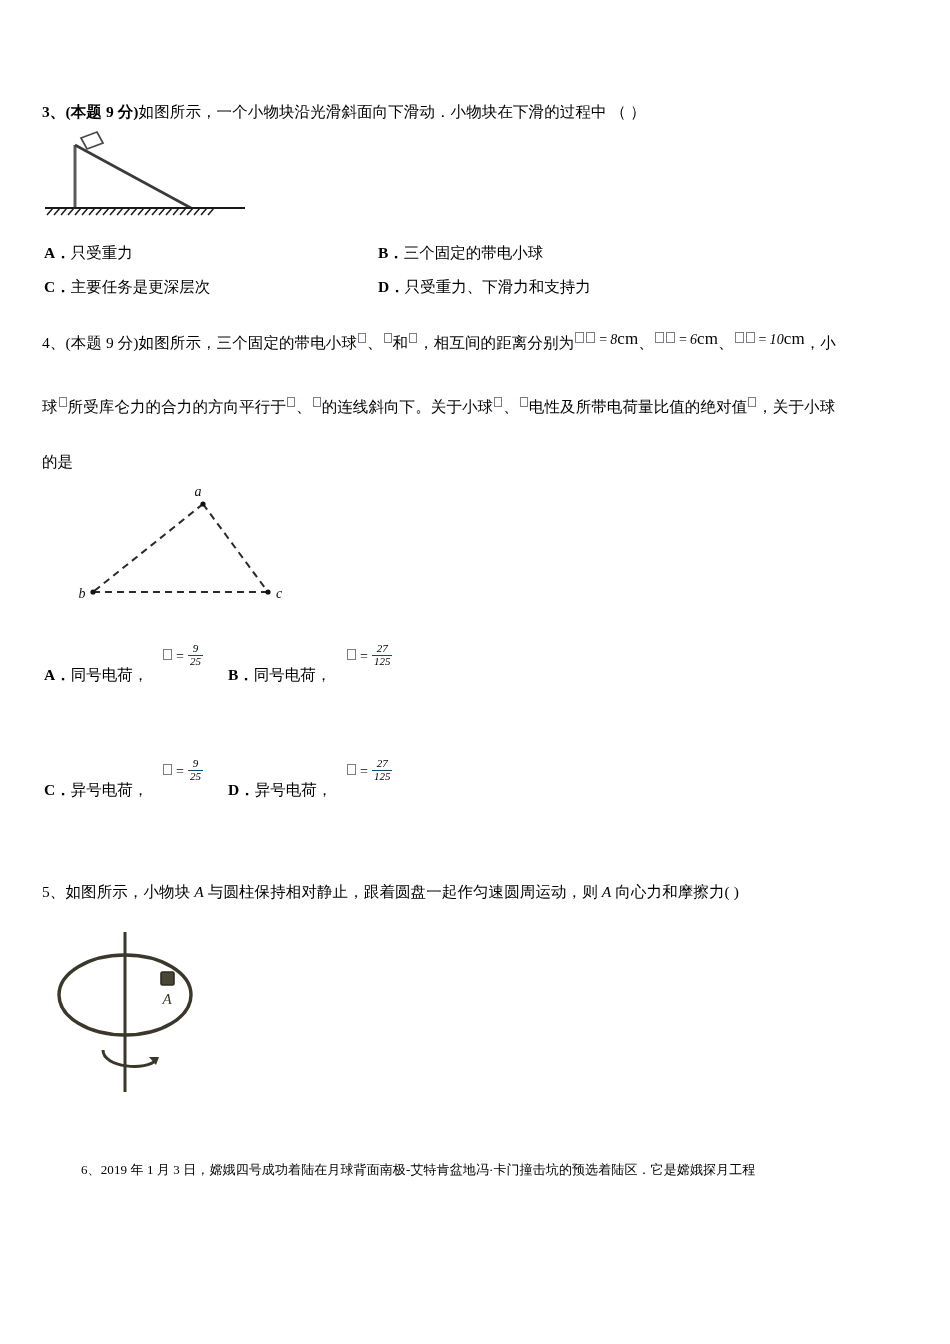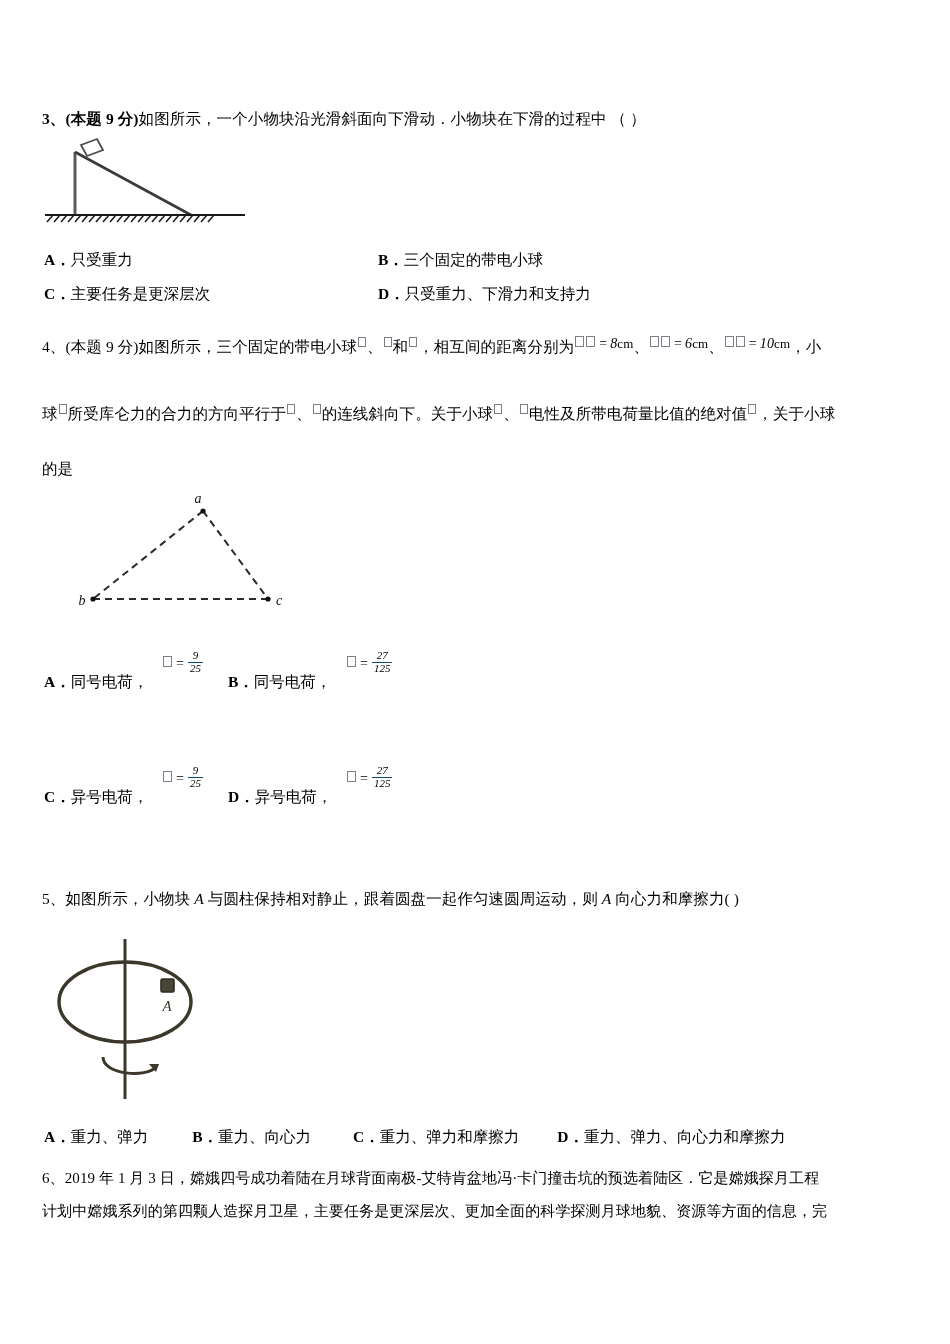--- a/index.html
+++ b/index.html
@@ -10,21 +10,21 @@
   body {
     width: 950px;
     height: 1344px;
     position: relative;
     font-family: "Liberation Serif", "DejaVu Serif", serif;
     color: #000000;
     overflow: hidden;
   }
   .page {
     position: absolute;
-    left: 0; top: 7px;
+    left: 0; top: 0;
     width: 950px;
     height: 1068px;
     box-sizing: border-box;
     padding: 95px 51px 0 42px;
   }
 
   
   .q-line {
     font-size: 15.5px;
     line-height: 1.55;
@@ -47,21 +47,21 @@
   .tofu.sup { vertical-align: 5px; width: 8px; height: 10px; }
 
   
   .math {
     font-family: "Liberation Serif", "DejaVu Serif", serif;
     font-style: italic;
     font-size: 14px;
     vertical-align: 4px;
     white-space: nowrap;
   }
-  .math .unit { font-style: normal; font-size: 13px; margin-top: 48px; }
+  .math .unit { font-style: normal; font-size: 17px; margin-top: 48px; }
   .math .eq { font-style: normal; padding: 0 3px; }
 
   
   .frac {
     display: inline-block;
     vertical-align: -0.35em;
     text-align: center;
     font-style: italic;
     font-size: 11px;
     line-height: 1.08;
@@ -102,21 +102,21 @@
   #q5-figure { position: absolute; left: 55px; top: 932px; width: 175px; height: 168px; }
   #q5-opts { position: absolute; left: 44px; top: 1120px; }
   #q5-opts .opt { display: inline-block; }
   .sp-b { margin-left: 44px; }
   .sp-c { margin-left: 42px; }
   .sp-d { margin-left: 38px; }
 
   
   #q6-l1 { position: absolute; left: 42px; top: 1160px; }
   #q6-l2 { position: absolute; left: 42px; top: 1193px; }
-  #q6-l1 .q-line, #q6-l2 .q-line { font-size: 15px; }
+  #q6-l1 .q-line, #q6-l2 .q-line { font-size: 13px; margin-left: 39px; }
 
   svg { display: block; overflow: visible; }
 </style>
 </head>
 <body>
 
 <div class="page">
 
   <div id="q3-stem">
     <div class="q-line">
@@ -250,26 +250,20 @@
         <text x="112" y="72" font-family="Liberation Serif, serif" font-size="15" font-style="italic" fill="#3b372b" text-anchor="middle">A</text>
       </g>
 
       <g stroke="#3b372b" stroke-width="3" fill="none">
         <path d="M 48 118 C 48 136, 92 139, 101 128"></path>
       </g>
       <polygon points="104,125 94,125 101,133" fill="#3b372b"></polygon>
     </svg>
   </div>
 
-  <div id="q5-opts">
-    <span class="opt"><span class="lbl">A．</span><span>重力、弹力</span></span><span class="opt sp-b"><span class="lbl">B．</span><span>重力、向心力</span></span><span class="opt sp-c"><span class="lbl">C．</span><span>重力、弹力和摩擦力</span></span><span class="opt sp-d"><span class="lbl">D．</span><span>重力、弹力、向心力和摩擦力</span></span>
-  </div>
 
   <div id="q6-l1">
     <div class="q-line">
       <span>6、</span><span>2019 年 1 月 3 日，嫦娥四号成功着陆在月球背面南极-艾特肯盆地冯·卡门撞击坑的预选着陆区．它是嫦娥探月工程</span>
     </div>
   </div>
-  <div id="q6-l2">
-    <div class="q-line">计划中嫦娥系列的第四颗人造探月卫星，主要任务是更深层次、更加全面的科学探测月球地貌、资源等方面的信息，完</div>
-  </div>
 
 </div>
 
 </body></html>

